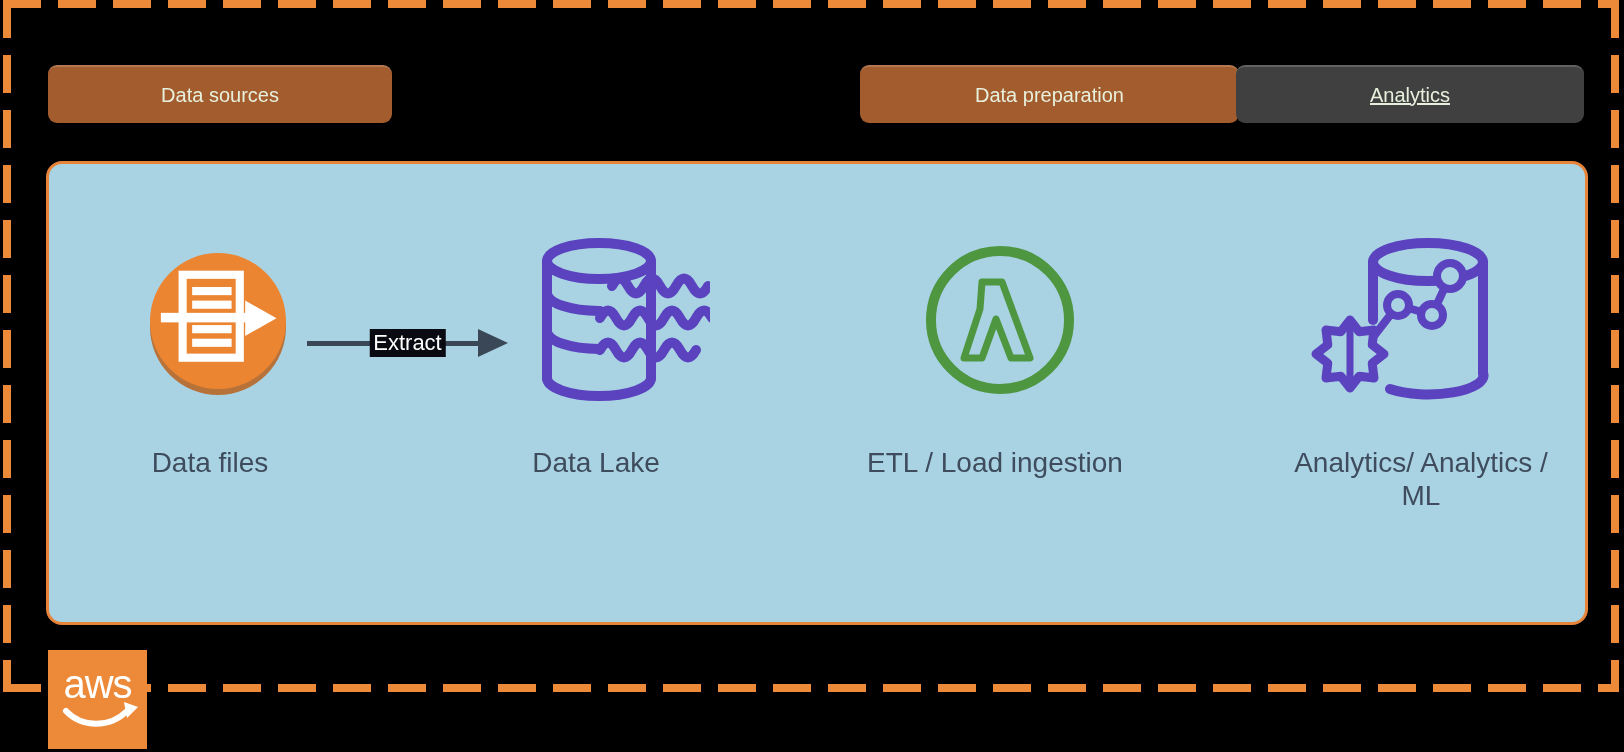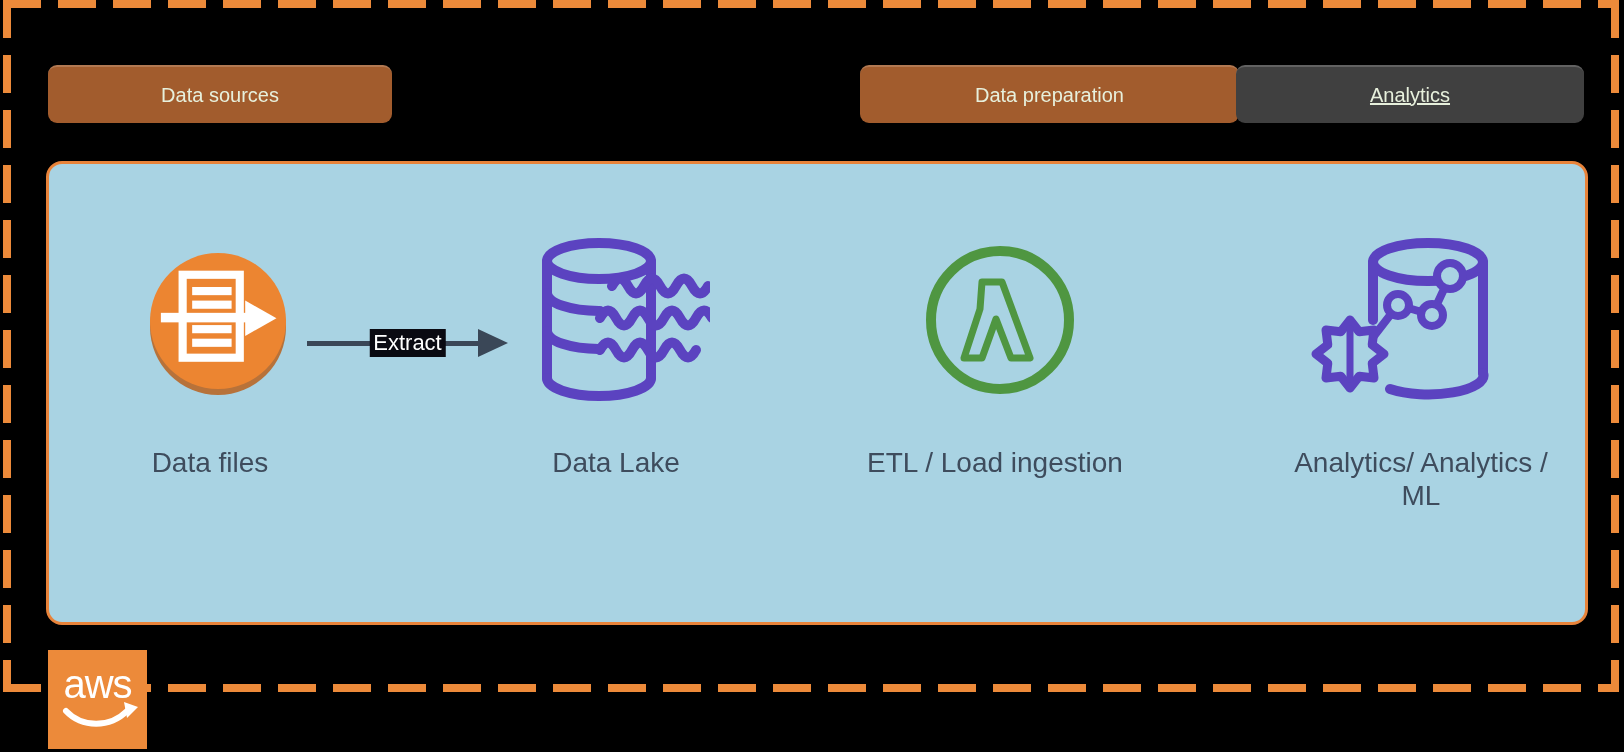--- a/index.html
+++ b/index.html
@@ -32,21 +32,21 @@
                background:#EC8531;box-shadow:0 6px 0 rgba(186,96,28,0.85);}
   .node-circle svg{position:absolute;inset:0;}
   .svg-icon{position:absolute;}
   .icon-datalake{left:540px;top:238px;}
   .icon-lambda{left:922px;top:242px;}
   .icon-analytics{left:1300px;top:232px;}
 
   .node-label{position:absolute;top:430px;width:300px;text-align:center;color:#3E4C5D;
               font-size:28px;line-height:33px;margin-top:16px;}
   .label-1{left:60px;}
-  .label-2{left:466px;}
+  .label-2{left:446px;}
   .label-3{left:845px;}
   .label-4{left:1271px;}
 
   
   .arrow{position:absolute;top:329px;height:28px;}
   .arrow-1{left:307px;width:201px;}
   .arrow-2{left:727px;width:200px;}
   .arrow-3{left:1107px;width:201px;}
   .arrow .shaft{position:absolute;left:0;right:24px;top:12px;height:5px;background:#3A4757;}
   .arrow .head{position:absolute;right:0;top:0;width:0;height:0;

